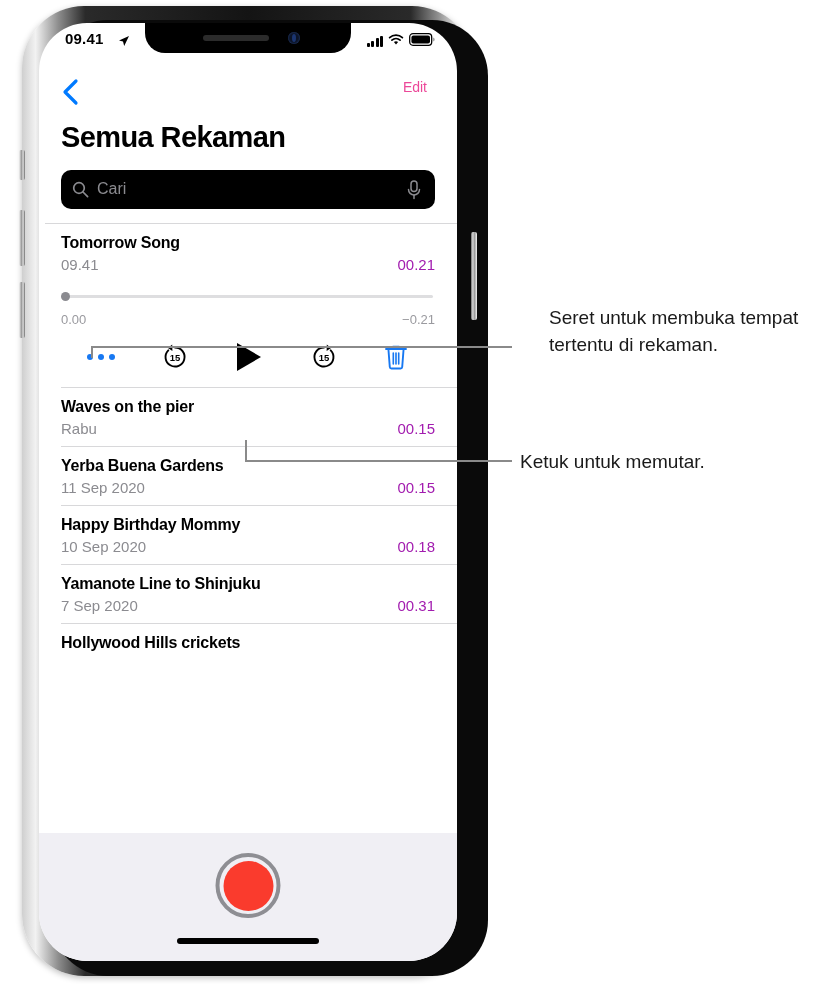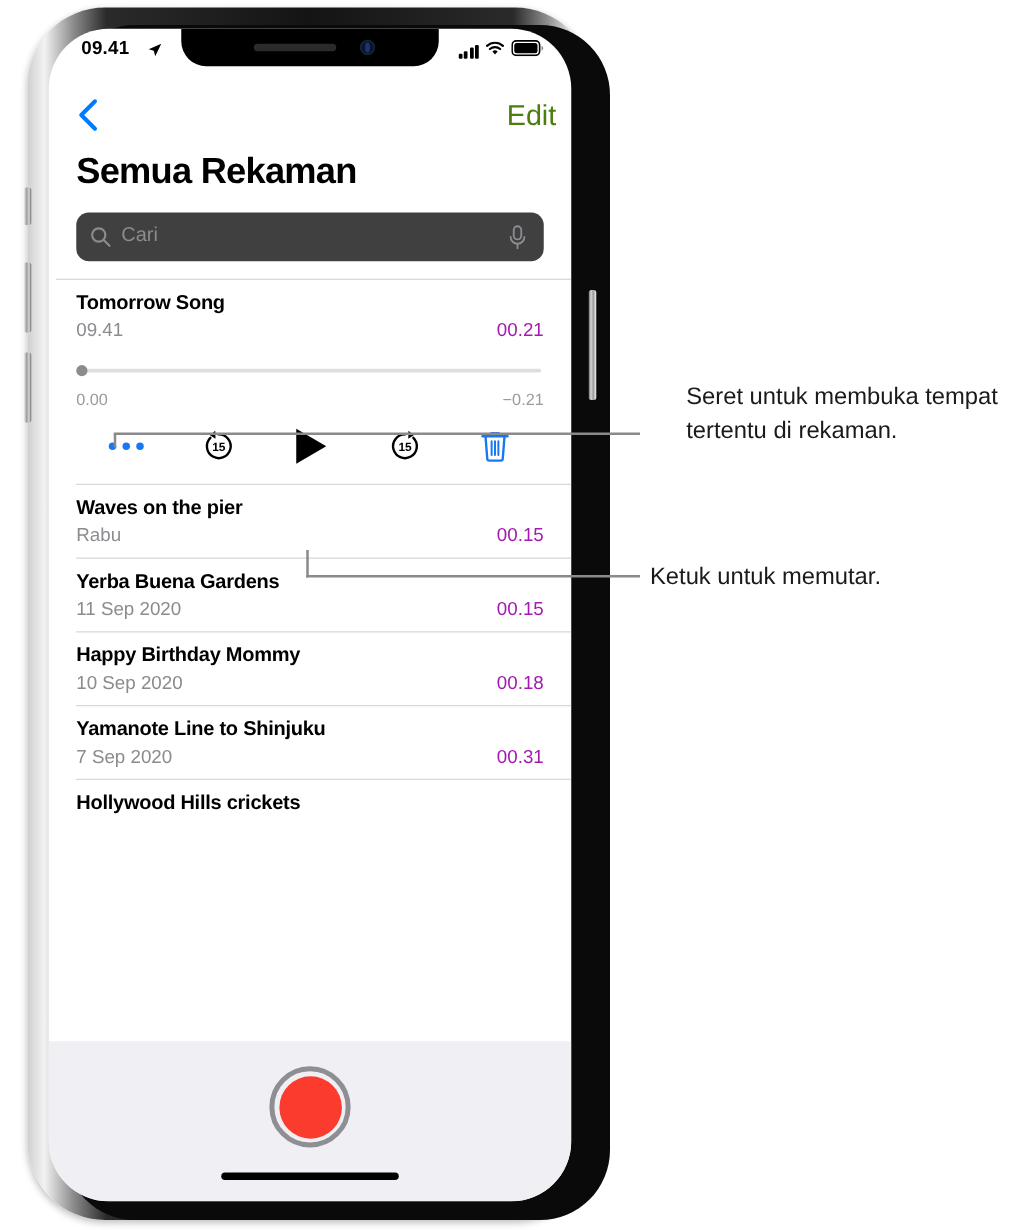--- a/index.html
+++ b/index.html
@@ -46,28 +46,28 @@
   #status-time{ position:absolute; left:26px; top:7px; font-size:15px; font-weight:bold;
     color:#000; letter-spacing:.2px; }
   #loc-arrow{ position:absolute; left:79px; top:10px; }
   #status-right{ position:absolute; right:22px; top:9px; display:flex; align-items:center; gap:5px; }
   .bar{ width:3px; background:#000; border-radius:1px; display:inline-block; }
   #signal-icon{ display:flex; align-items:flex-end; gap:1.5px; height:11px; }
 
   
   #nav-bar{ position:absolute; top:52px; left:0; right:0; height:40px; }
   #back-button{ position:absolute; left:18px; top:2px; width:30px; height:30px; cursor:pointer; }
-  #edit-button{ position:absolute; right:12px; top:4px; font-size:23px; color:#4d7c0f; cursor:pointer; }
+  #edit-button{ position:absolute; right:30px; top:4px; font-size:14px; color:#ec4899; cursor:pointer; }
 
   #page-title{ position:absolute; left:22px; top:98px; font-size:29px; font-weight:bold;
     color:#000; letter-spacing:-.6px; }
 
   
   #search-bar{ position:absolute; left:22px; top:147px; width:374px; height:39px;
-    background:#404040; border-radius:10px; }
+    background:#000000; border-radius:10px; }
   #search-icon{ position:absolute; left:11px; top:11px; }
   #search-placeholder{ position:absolute; left:36px; top:10px; font-size:16px; color:#8b8b90; }
   #mic-icon{ position:absolute; right:12px; top:9px; }
 
   
   #list{ position:absolute; left:0; right:0; top:200px; bottom:0; }
   .sep{ height:1px; background:#d8d8da; margin:0 0 0 22px; }
   .sep.full{ margin-left:6px; }
 
   .row{ padding:10px 22px 9px 22px; position:relative; }

